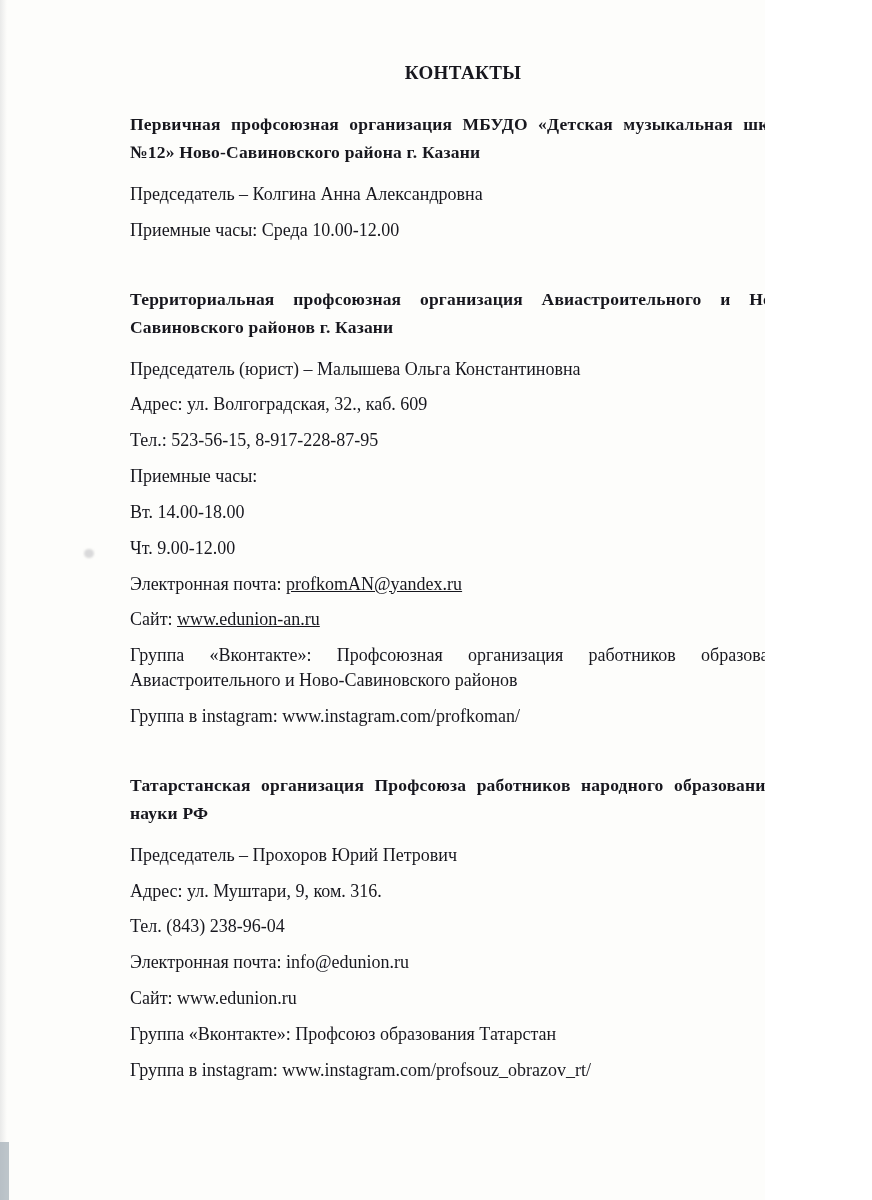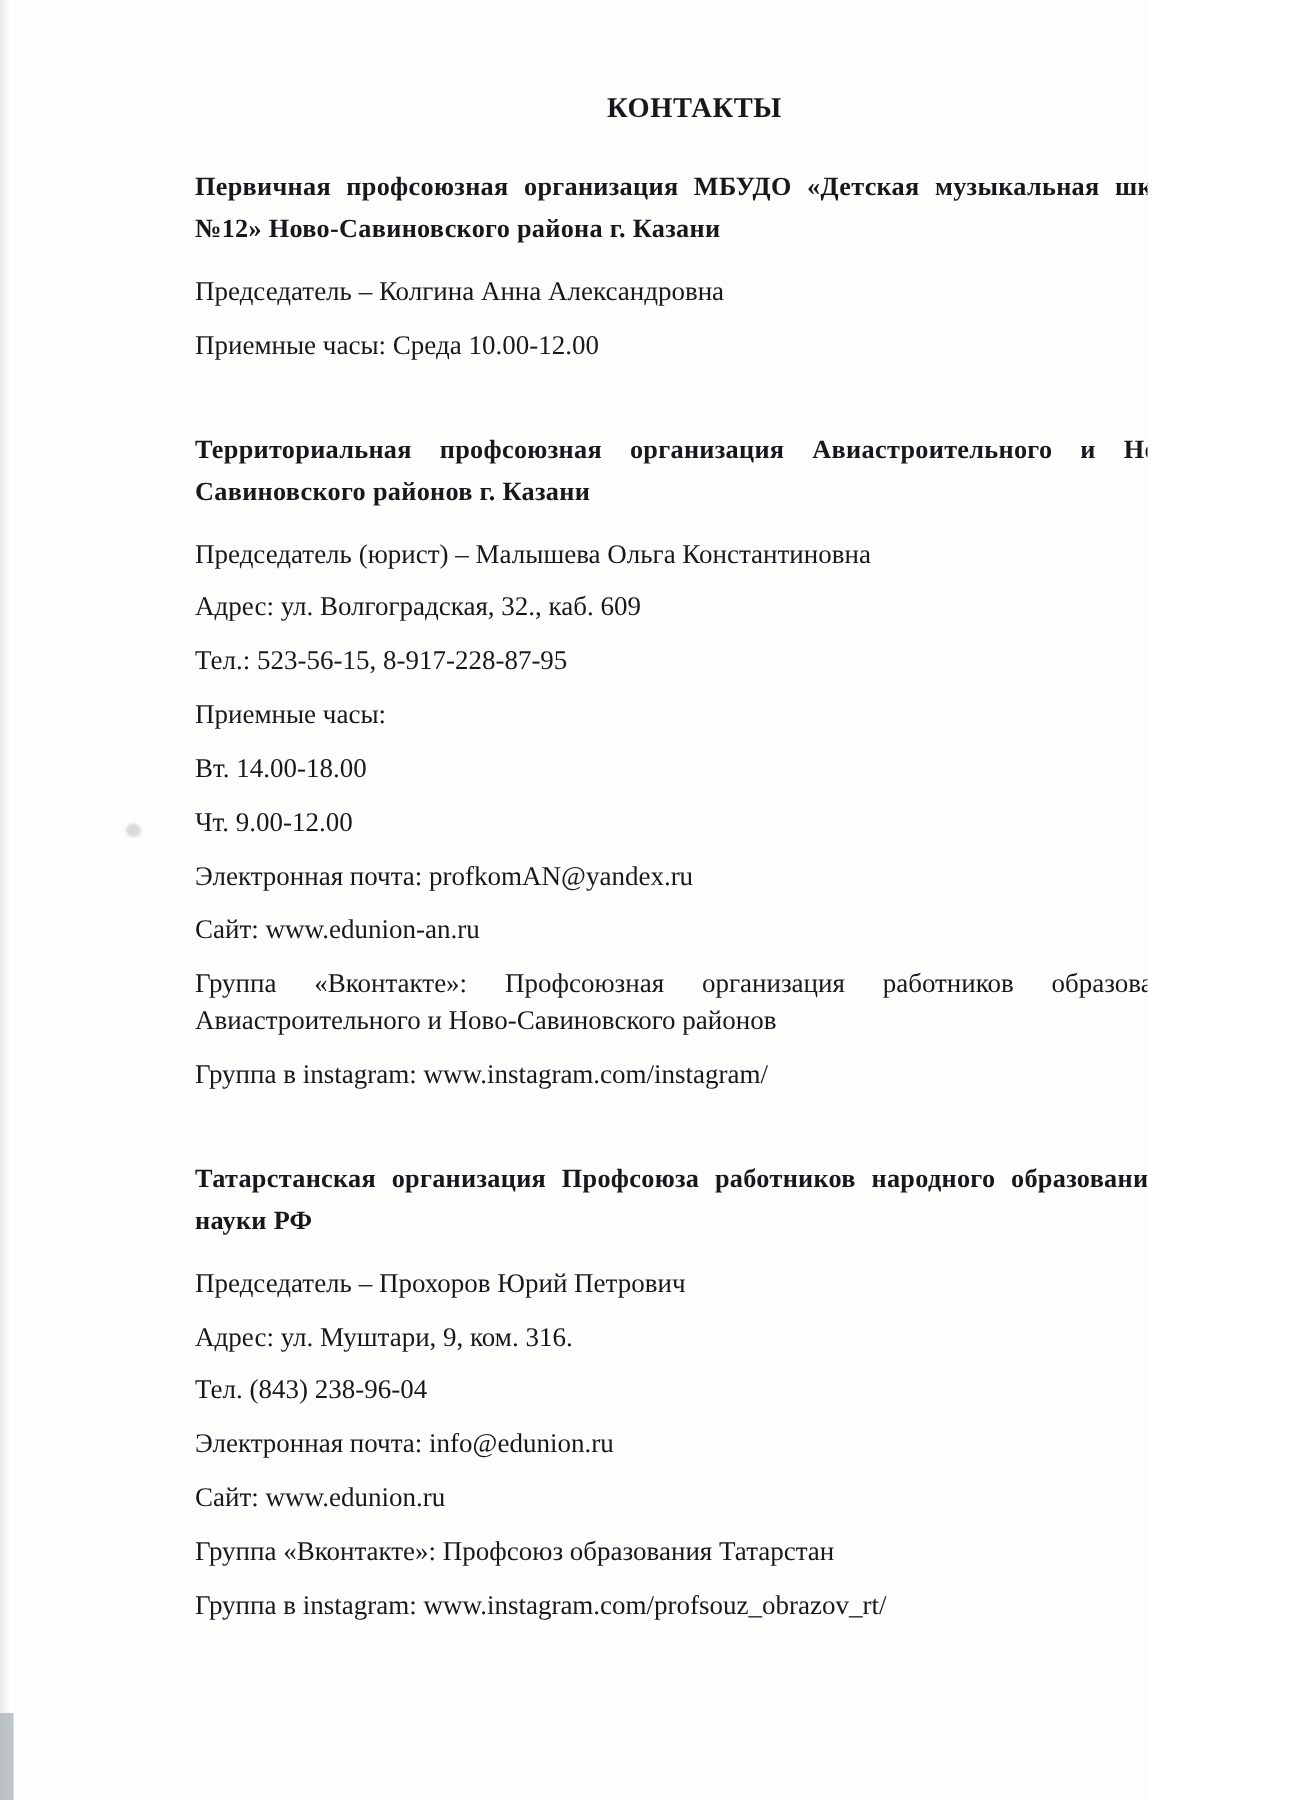--- a/index.html
+++ b/index.html
@@ -66,20 +66,21 @@
   }
   .line {
     margin: 0 0 11px 0;
     font-size: 18px;
     line-height: 1.38;
   }
   .line.justified {
     text-align: justify;
   }
   .link {
+    text-decoration: underline;
     margin-top: 30px;
   }
 </style>
 </head>
 <body>
 
 <div class="page">
   <div class="edge-shadow"></div>
   <div class="smudge"></div>
   <div class="corner-strip"></div>
@@ -98,21 +99,21 @@
       <p class="heading">Территориальная профсоюзная организация Авиастроительного и Ново-Савиновского районов г. Казани</p>
       <p class="line">Председатель (юрист) – Малышева Ольга Константиновна</p>
       <p class="line">Адрес: ул. Волгоградская, 32., каб. 609</p>
       <p class="line">Тел.: 523-56-15, 8-917-228-87-95</p>
       <p class="line">Приемные часы:</p>
       <p class="line">Вт. 14.00-18.00</p>
       <p class="line">Чт. 9.00-12.00</p>
       <p class="line"><span>Электронная почта: </span><span class="link">profkomAN@yandex.ru</span></p>
       <p class="line"><span>Сайт: </span><span class="link">www.edunion-an.ru</span></p>
       <p class="line justified">Группа «Вконтакте»: Профсоюзная организация работников образования Авиастроительного и Ново-Савиновского районов</p>
-      <p class="line">Группа в instagram: www.instagram.com/instagram/</p>
+      <p class="line">Группа в instagram: www.instagram.com/profkoman/</p>
     </div>
 
     <div class="section">
       <p class="heading">Татарстанская организация Профсоюза работников народного образования и науки РФ</p>
       <p class="line">Председатель – Прохоров Юрий Петрович</p>
       <p class="line">Адрес: ул. Муштари, 9, ком. 316.</p>
       <p class="line">Тел. (843) 238-96-04</p>
       <p class="line">Электронная почта: info@edunion.ru</p>
       <p class="line">Сайт: www.edunion.ru</p>
       <p class="line">Группа «Вконтакте»: Профсоюз образования Татарстан</p>

